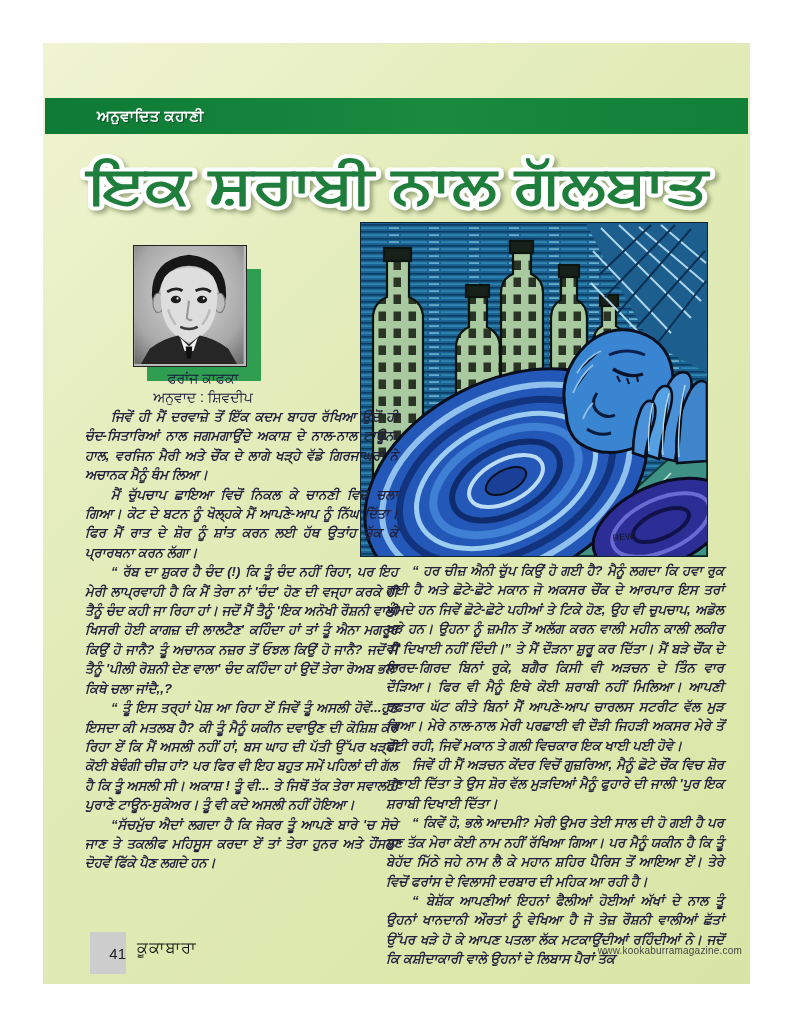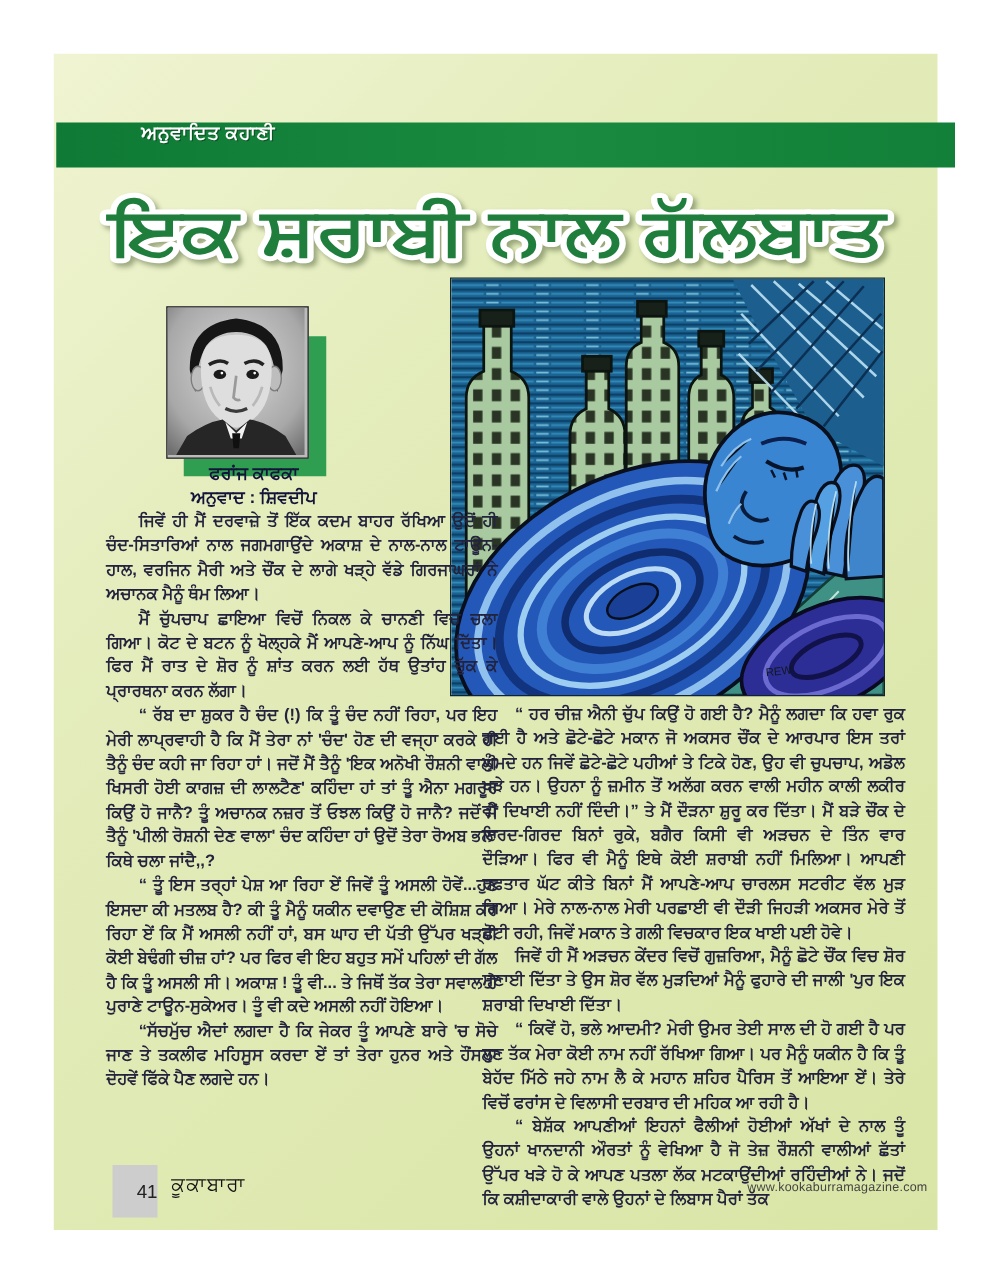--- a/index.html
+++ b/index.html
@@ -7,47 +7,47 @@
     width:792px;height:1024px;position:relative;background:#ffffff;
     font-family:"Liberation Sans",sans-serif;overflow:hidden;
   }
   .page{
     position:absolute;left:43px;top:43px;width:707px;height:941px;
     background:linear-gradient(135deg,#f0f4d2 0%,#e3ecba 35%,#d9e5a6 100%);
   }
   .header-bar{
     position:absolute;left:2px;top:55px;width:703px;height:36px;
     background:linear-gradient(90deg,#0e7a35,#1a8a40 55%,#128038);
-    display:flex;align-items:flex-start;padding-left:16px;
+    display:flex;align-items:center;
   }
   .header-bar .kicker{
     color:#ffffff;font-size:15px;font-weight:bold;margin-left:52px;letter-spacing:.5px;
     text-shadow:1px 1px 0 rgba(0,0,0,.35);
   }
   .title-svg{position:absolute;left:25px;top:98px;}
   .photo-shadow{
     position:absolute;left:104px;top:226px;width:114px;height:112px;background:#2f9e50;
   }
   .photo-frame{
     position:absolute;left:90px;top:202px;width:112px;height:120px;
     border:1px solid #222;background:#bbb;
   }
   .photo-frame svg{display:block;}
   .caption{
     position:absolute;left:40px;top:326px;width:240px;text-align:center;
-    color:#14143a;font-weight:bold;font-size:14px;line-height:19px;
+    color:#14143a;font-weight:normal;font-size:14px;line-height:19px;
   }
   .illustration{
     position:absolute;left:317px;top:179px;width:348px;height:335px;
     border:1px solid #12232e;box-sizing:border-box;
   }
   .illustration svg{display:block;}
   .col{
     position:absolute;color:#23233d;font-size:13.2px;font-weight:bold;
-    line-height:19.4px;text-align:justify;
+    line-height:19.4px;text-align:justify;font-style:italic;
   }
   .col p{margin:0;text-indent:26px;}
   .col.left{left:42px;top:364px;width:313px;}
   .col.right{left:343px;top:518px;width:338px;}
   .page-num-box{
     position:absolute;left:47px;top:889px;width:36px;height:42px;background:#cdcdcd;
     display:flex;align-items:center;justify-content:flex-end;
     font-size:15px;color:#222;font-weight:normal;
   }
   .magazine-name{

